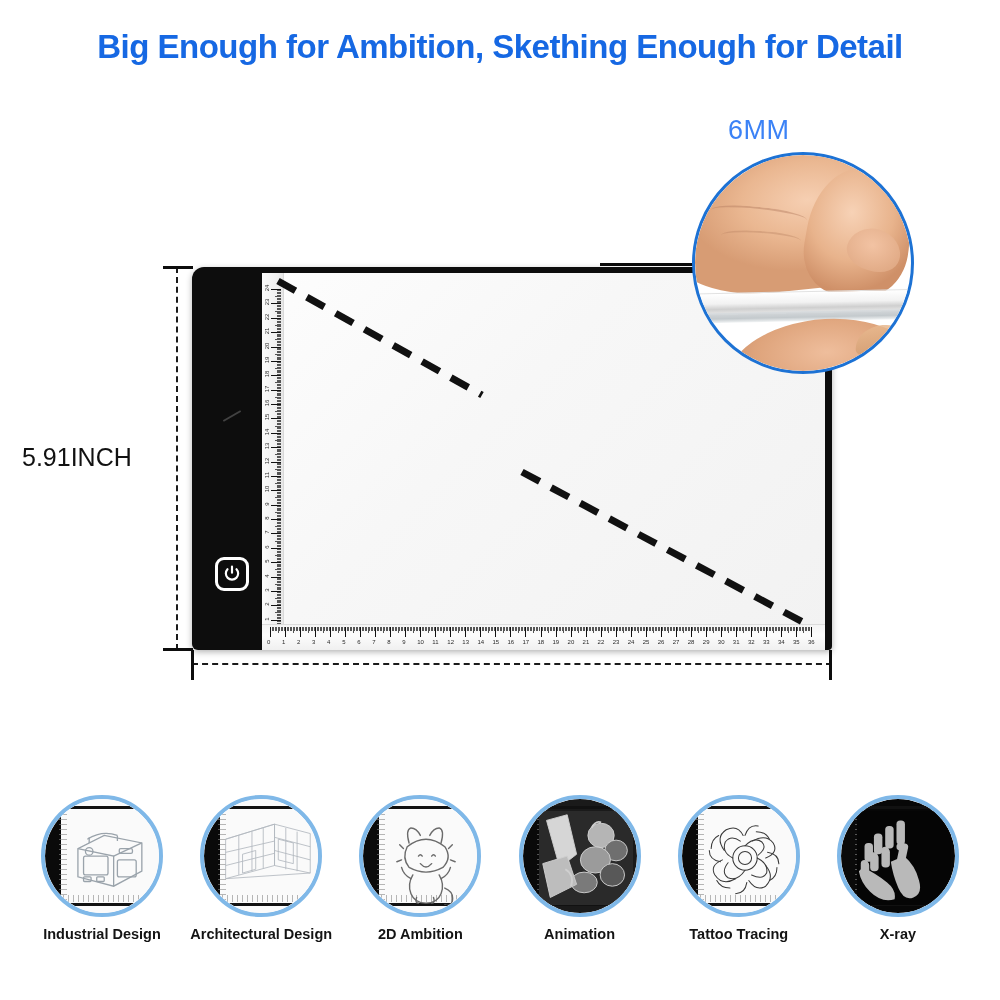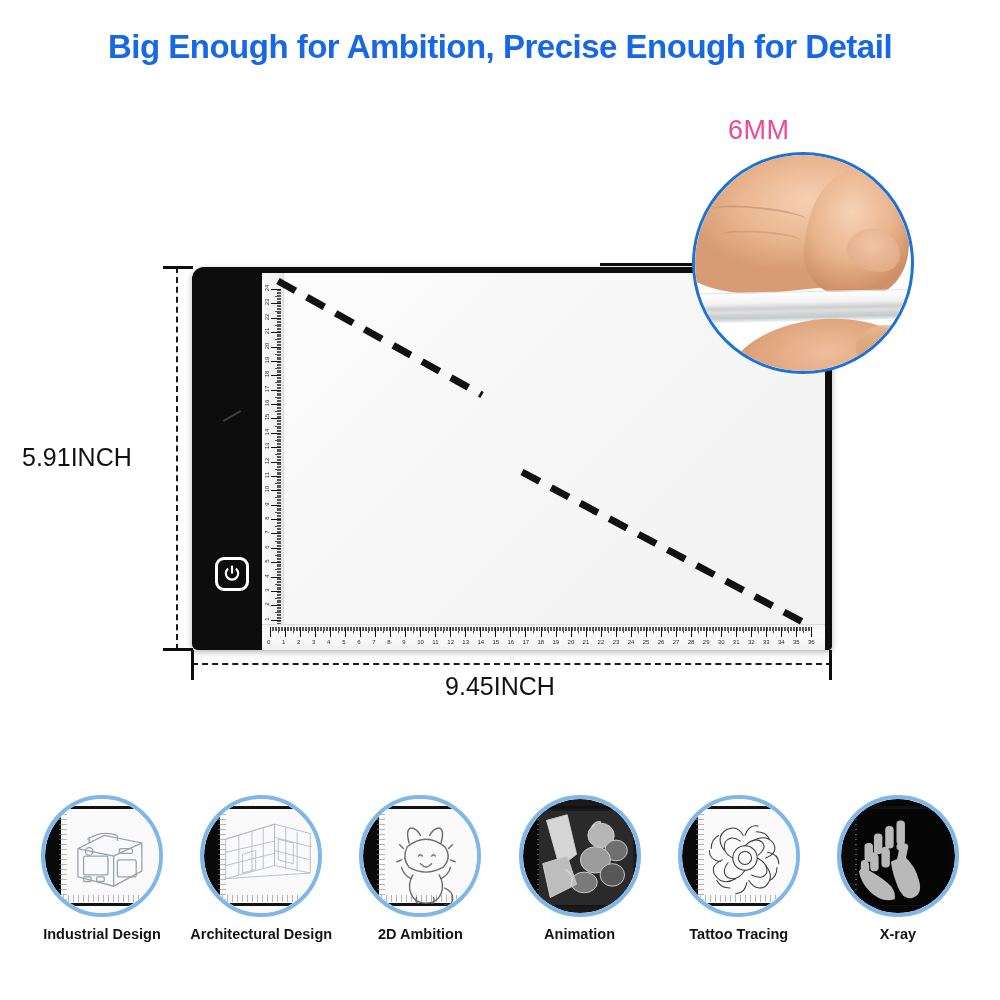--- a/index.html
+++ b/index.html
@@ -17,21 +17,21 @@
     text-align: center;
     font-size: 33px; font-weight: bold; letter-spacing: -0.5px;
     color: #1668e3;
     white-space: nowrap;
     font-family: "Liberation Sans", sans-serif;
   }
 
   
   .callout-label {
     position: absolute; top: 115px; left: 728px;
-    font-size: 27px; font-weight: 500; color: #ec4899;
+    font-size: 27px; font-weight: 500; color: #3b82f6;
     letter-spacing: 0.5px;
   }
   .callout-circle {
     position: absolute; top: 152px; left: 692px;
     width: 222px; height: 222px; border-radius: 50%;
     border: 3px solid #1d72d4;
     overflow: hidden;
     background: #ffffff;
     z-index: 14;
   }
@@ -231,21 +231,21 @@
     font-family: "Liberation Sans", sans-serif;
   }
   .uc-xray .uc-pad-surface { background: #070707; }
   .uc-sketch .uc-pad-surface { background: #1a1a1a; }
 </style>
 </head>
 <body>
 
 <div id="page">
 
-  <div class="title">Big Enough for Ambition, Precise Enough for Detail</div>
+  <div class="title">Big Enough for Ambition, Skething Enough for Detail</div>
 
   <div class="callout-label">6MM</div>
   <div class="callout-leader"></div>
   <div class="callout-circle">
     <div class="cc-inner">
       <div class="finger-top"></div>
       <div class="knuckle-line"></div>
       <div class="knuckle-line2"></div>
       <div class="finger-tip"></div>
       <div class="finger-nail"></div>
@@ -257,21 +257,20 @@
   </div>
 
   <div class="dim-v"></div>
   <div class="dim-v-cap" style="top:266px"></div>
   <div class="dim-v-cap" style="top:648px"></div>
   <div class="dim-v-label">5.91INCH</div>
 
   <div class="dim-h"></div>
   <div class="dim-h-cap" style="left:191px"></div>
   <div class="dim-h-cap" style="left:829px"></div>
-  <div class="dim-h-label">9.45INCH</div>
 
   <div class="tablet">
     <div class="tablet-screen"></div>
     <div class="bezel-glint"></div>
 
     <div class="vruler" id="vruler">
         <div style="position: absolute; right: 2px; top: 361px; height: 1px; width: 4px; background: rgb(85, 85, 85);"></div>
         <div style="position: absolute; right: 2px; top: 359.562px; height: 1px; width: 4px; background: rgb(85, 85, 85);"></div>
         <div style="position: absolute; right: 2px; top: 358.125px; height: 1px; width: 4px; background: rgb(85, 85, 85);"></div>
         <div style="position: absolute; right: 2px; top: 356.688px; height: 1px; width: 4px; background: rgb(85, 85, 85);"></div>

